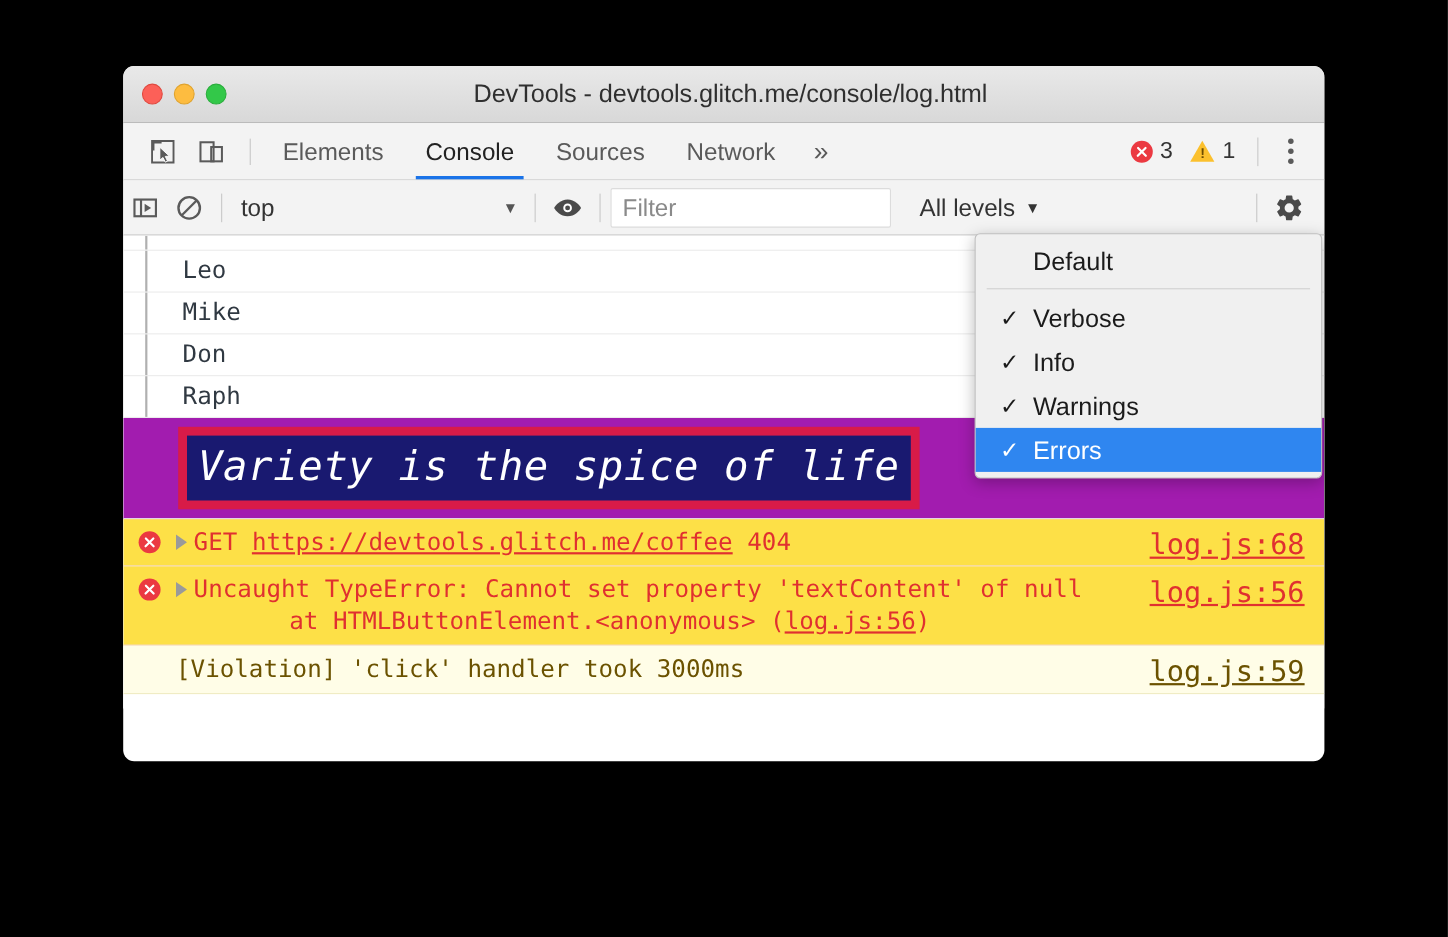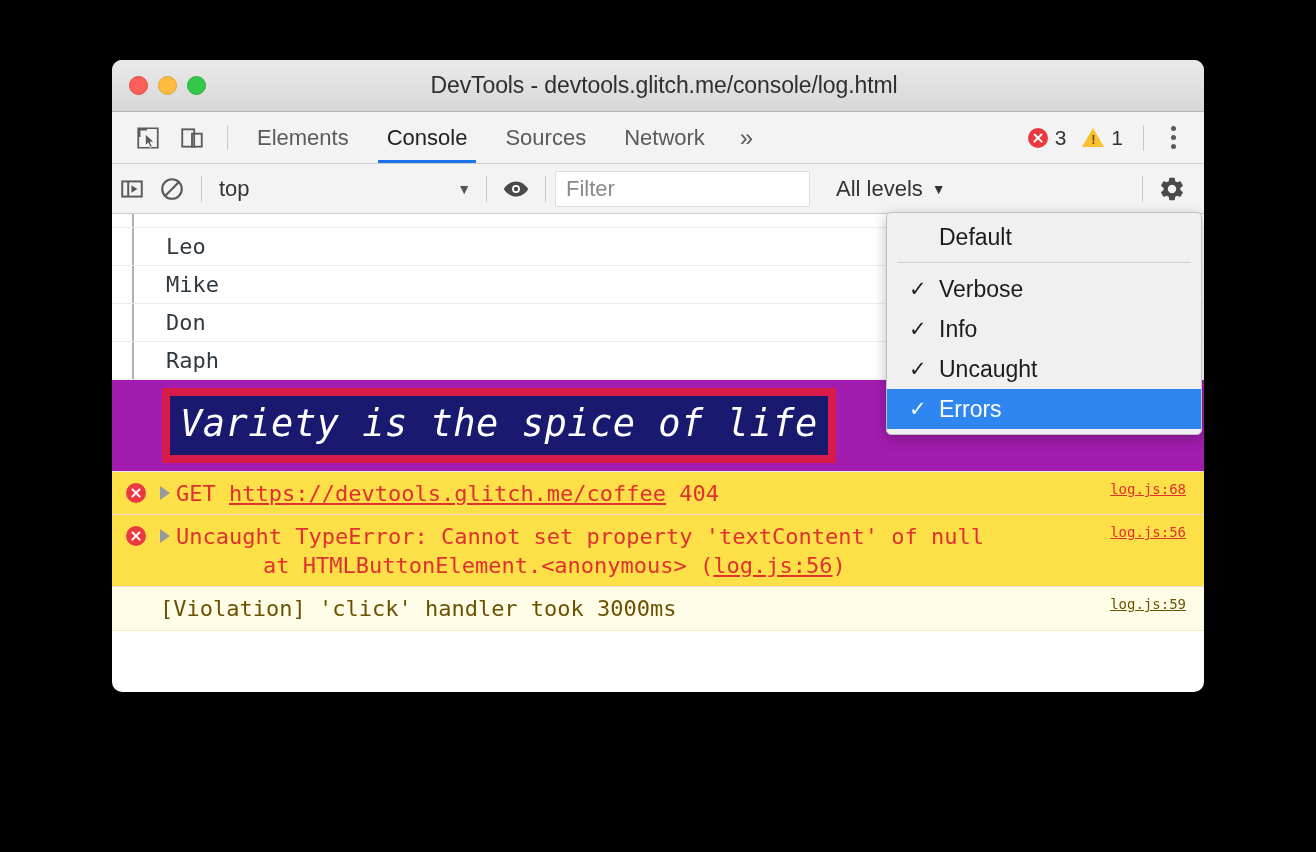--- a/index.html
+++ b/index.html
@@ -330,21 +330,21 @@
   .msg-text.warn { color: #6b5200; }
   .msg-text a, .msg-text .ul {
     color: inherit;
     text-decoration: underline;
   }
   .msg-src {
     position: absolute;
     right: 18px;
     top: 9px;
     font-family: "DejaVu Sans Mono", "Liberation Mono", monospace;
-    font-size: 14px;
+    font-size: 26px;
     color: #e03030;
     text-decoration: underline;
     cursor: pointer;
   }
   .msg-src.warn { color: #6b5200; }
   .msg-line2 { padding-left: 34px; }
 
   
   .prompt-row {
     display: flex;
@@ -593,21 +593,21 @@
     <div class="menu-item">
       <span class="check">✓</span>
       <span class="mlabel">Verbose</span>
     </div>
     <div class="menu-item">
       <span class="check">✓</span>
       <span class="mlabel">Info</span>
     </div>
     <div class="menu-item">
       <span class="check">✓</span>
-      <span class="mlabel">Uncaught</span>
+      <span class="mlabel">Warnings</span>
     </div>
     <div class="menu-item selected">
       <span class="check">✓</span>
       <span class="mlabel">Errors</span>
     </div>
   </div>
 
 </div>
 
 </body></html>

